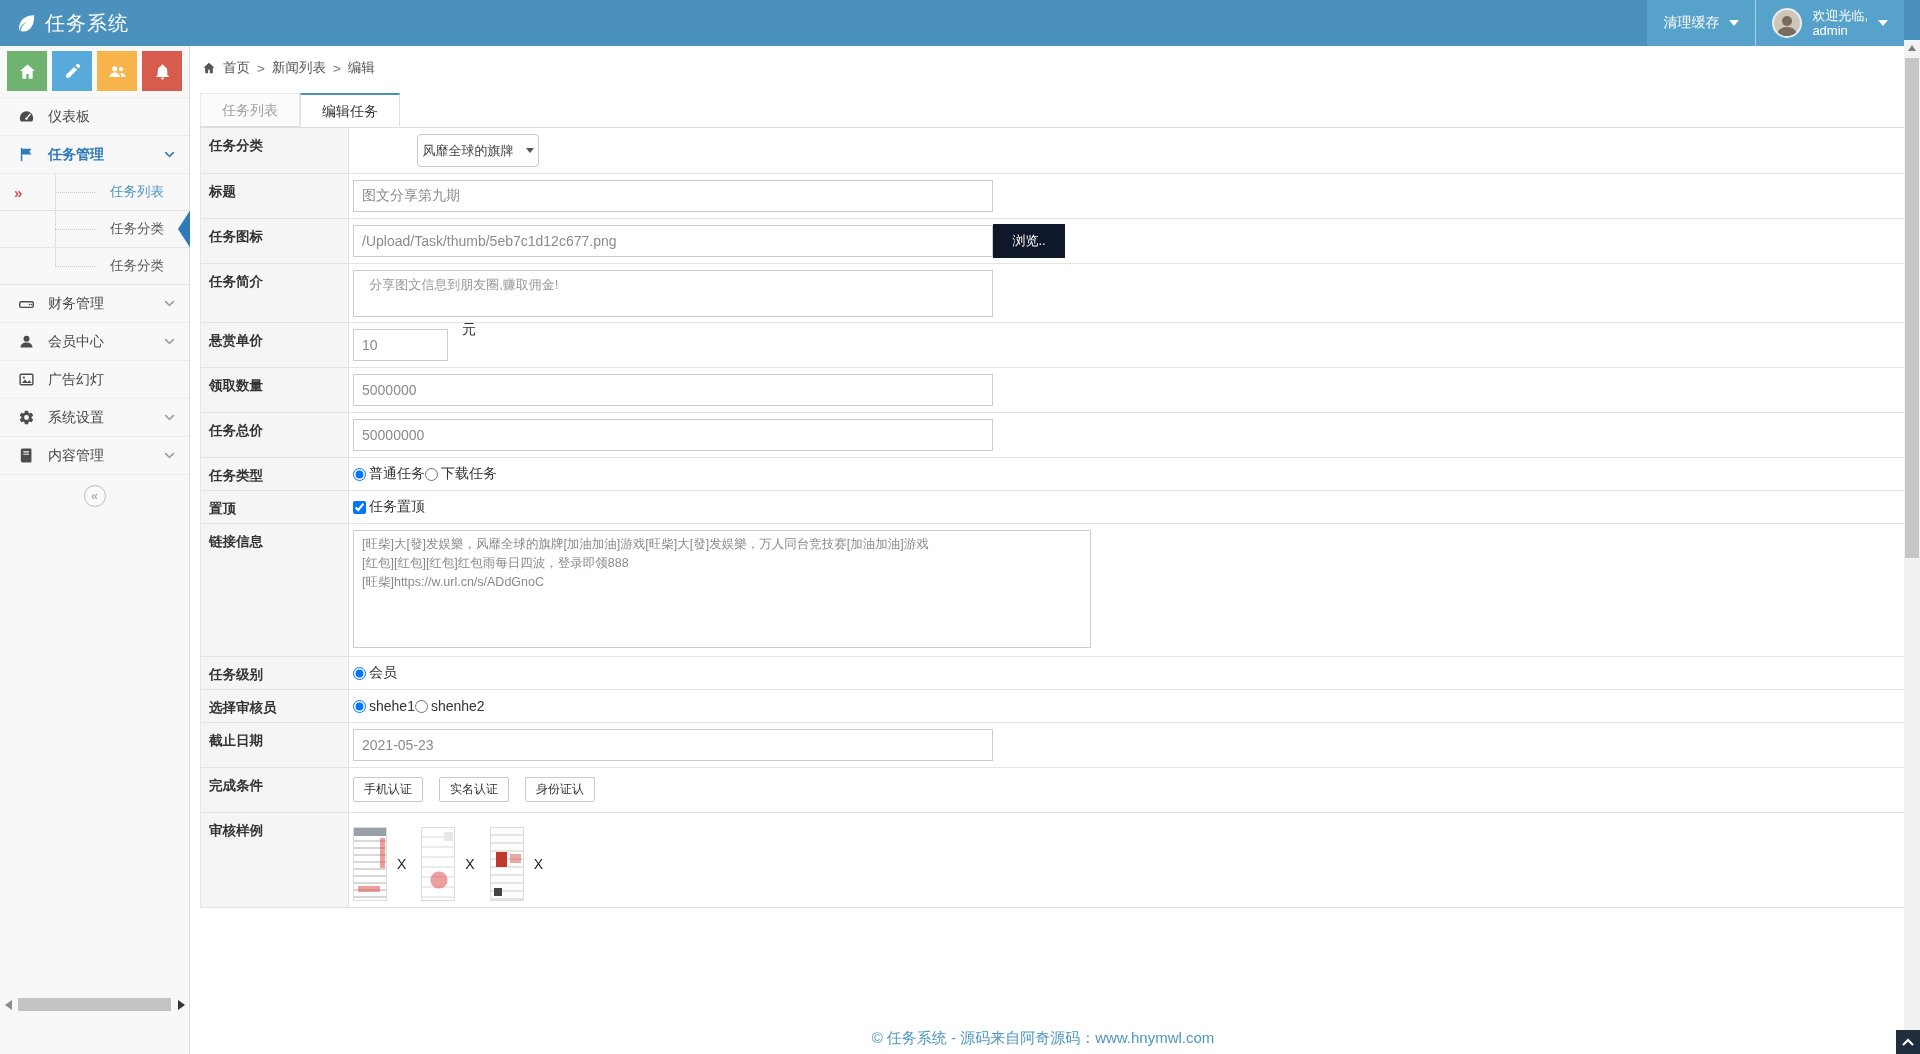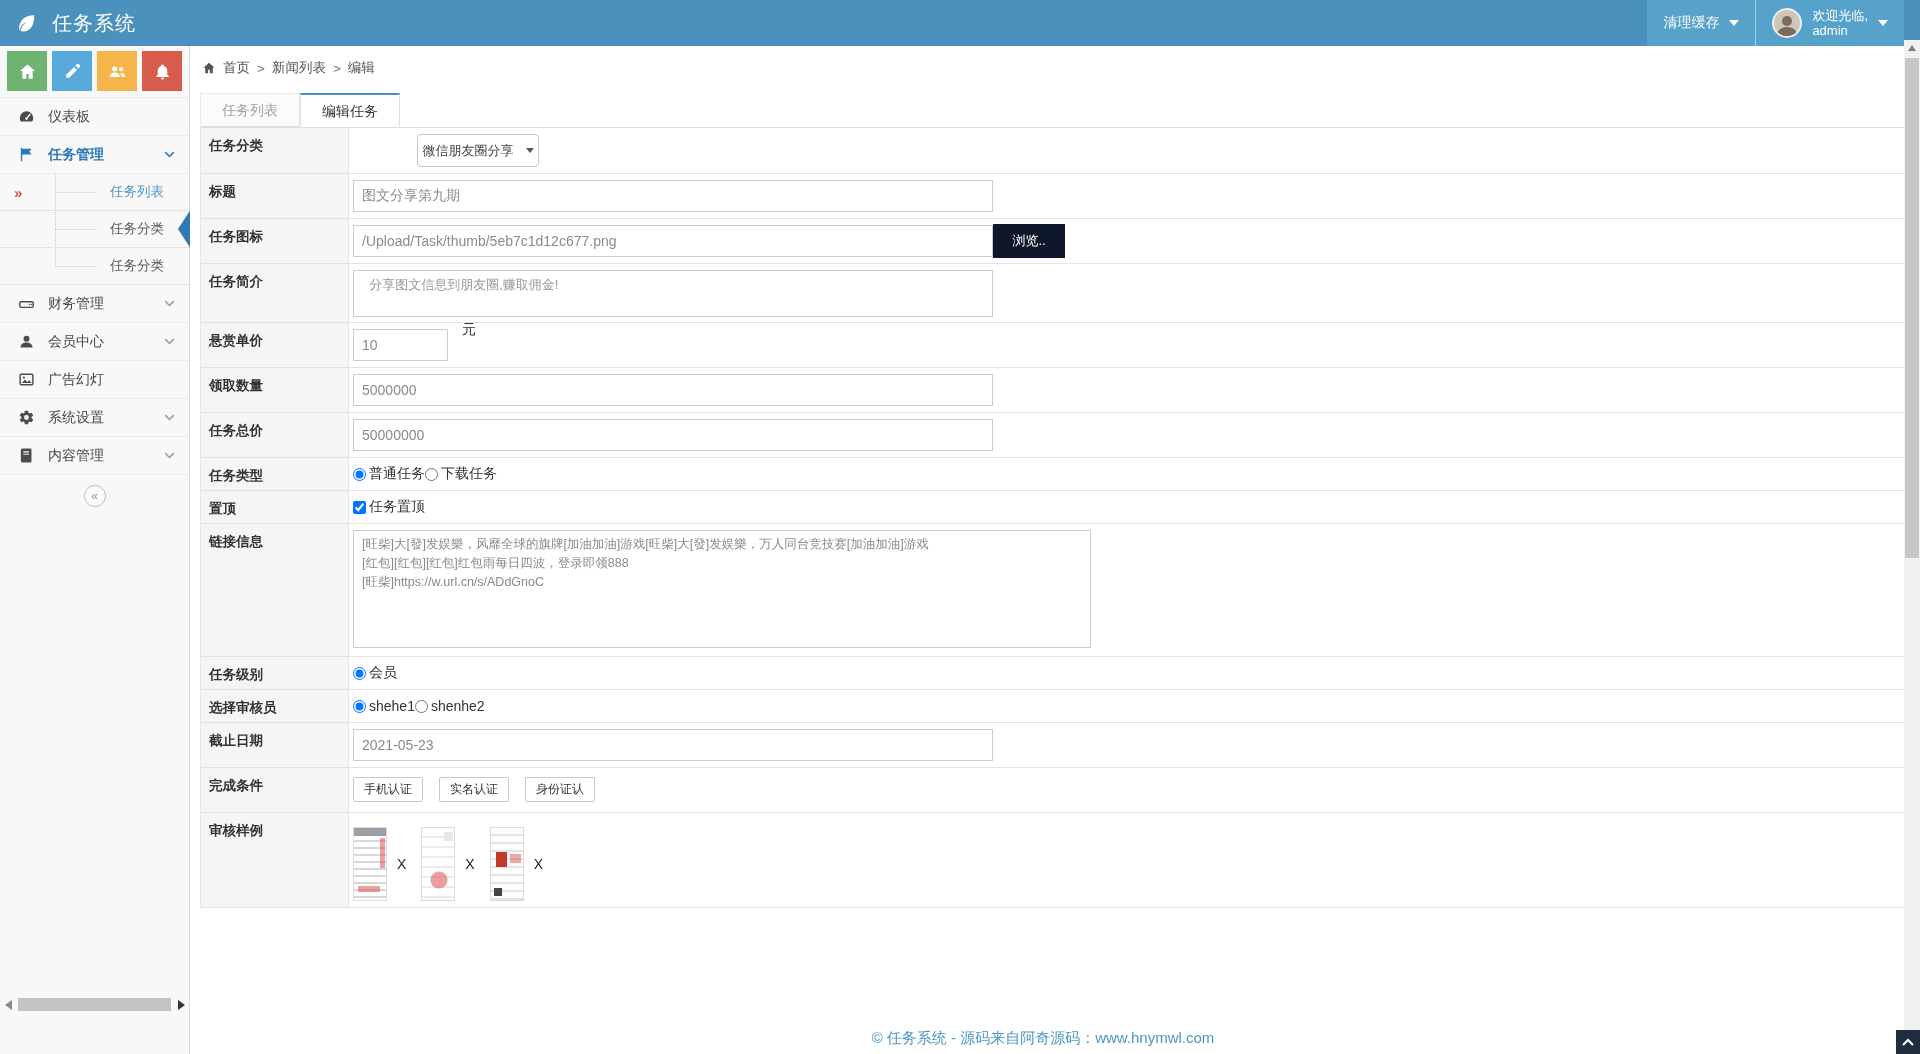--- a/index.html
+++ b/index.html
@@ -6,21 +6,21 @@
   html,body { width:1920px; height:1054px; }
   body {
     font-family: "Liberation Sans", "DejaVu Sans", sans-serif;
     background:#fff; color:#333; overflow:hidden; position:relative;
   }
   svg { display:block; }
 
   
   .topbar { position:absolute; left:0; top:0; width:1920px; height:46px;
     background:#4a91bd; display:flex; align-items:stretch; z-index:30; }
-  .brand { display:flex; align-items:center; gap:15px; padding-left:15px; color:#fff; }
+  .brand { display:flex; align-items:center; gap:8px; padding-left:15px; color:#fff; }
   .brand-title { font-size:20px; letter-spacing:1px; }
   .topbar-right { margin-left:auto; display:flex; align-items:stretch; margin-right:16px; }
   .top-dd { background:#57a2cb; display:flex; align-items:center; gap:10px;
     padding:0 16px; color:#fff; font-size:14px; cursor:pointer; }
   .top-divider { width:1px; background:rgba(255,255,255,.55); }
   .caret { width:0; height:0; border-left:5px solid transparent;
     border-right:5px solid transparent; border-top:6px solid #fff; }
   .avatar { width:30px; height:30px; border-radius:50%; background:#cfc6ba;
     border:2px solid #e9eef2; overflow:hidden; display:flex; align-items:flex-end; justify-content:center; }
   .welcome { font-size:13px; line-height:15px; }
@@ -333,21 +333,21 @@
     <div class="tab inactive">任务列表</div>
     <div class="tab active">编辑任务</div>
   </div>
 
   <div class="form-table">
 
     <div class="row r46">
       <div class="lbl">任务分类</div>
       <div class="ctl">
         <div class="fake-select">
-          <span>微信朋友圈分享</span>
+          <span>风靡全球的旗牌</span>
           <i class="sel-caret"></i>
         </div>
       </div>
     </div>
 
     <div class="row r45">
       <div class="lbl">标题</div>
       <div class="ctl">
         <input class="txt" type="text" value="图文分享第九期" style="">
       </div>

